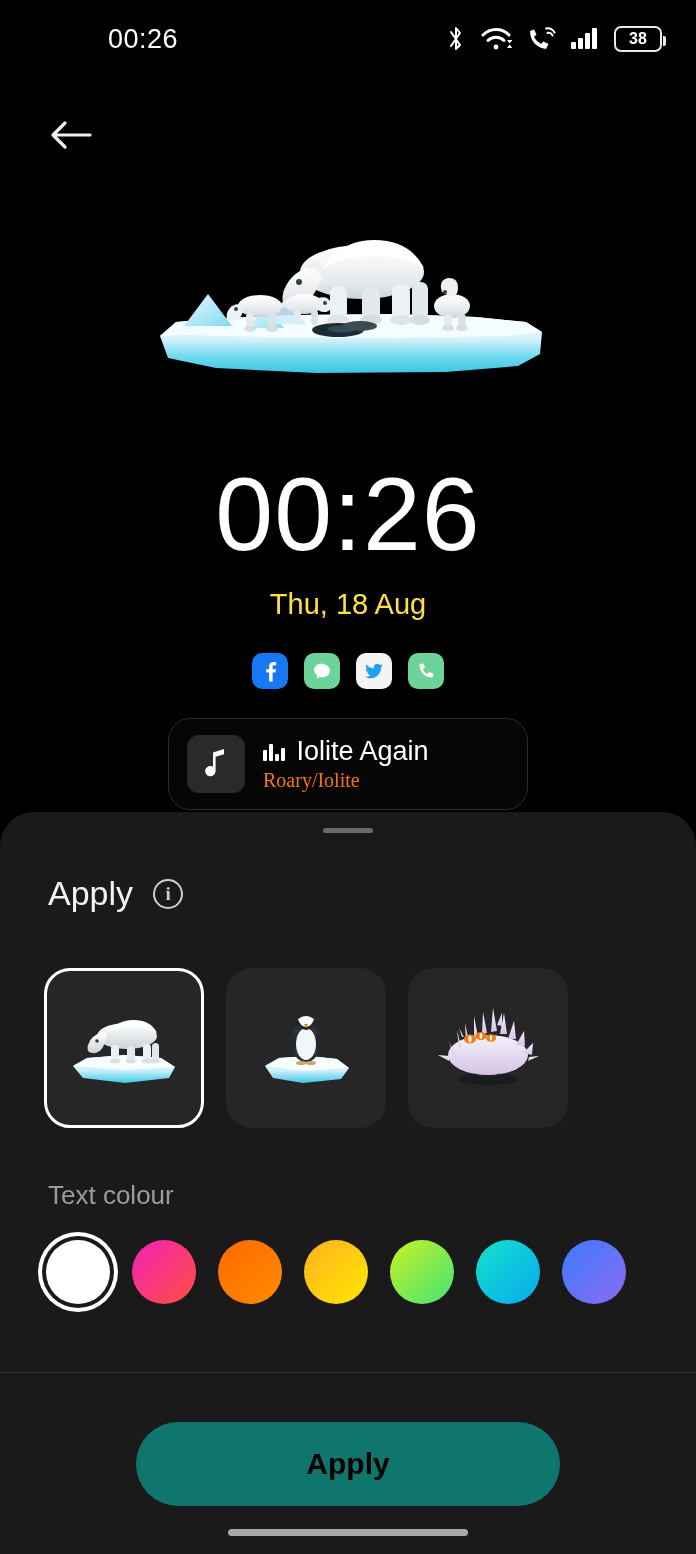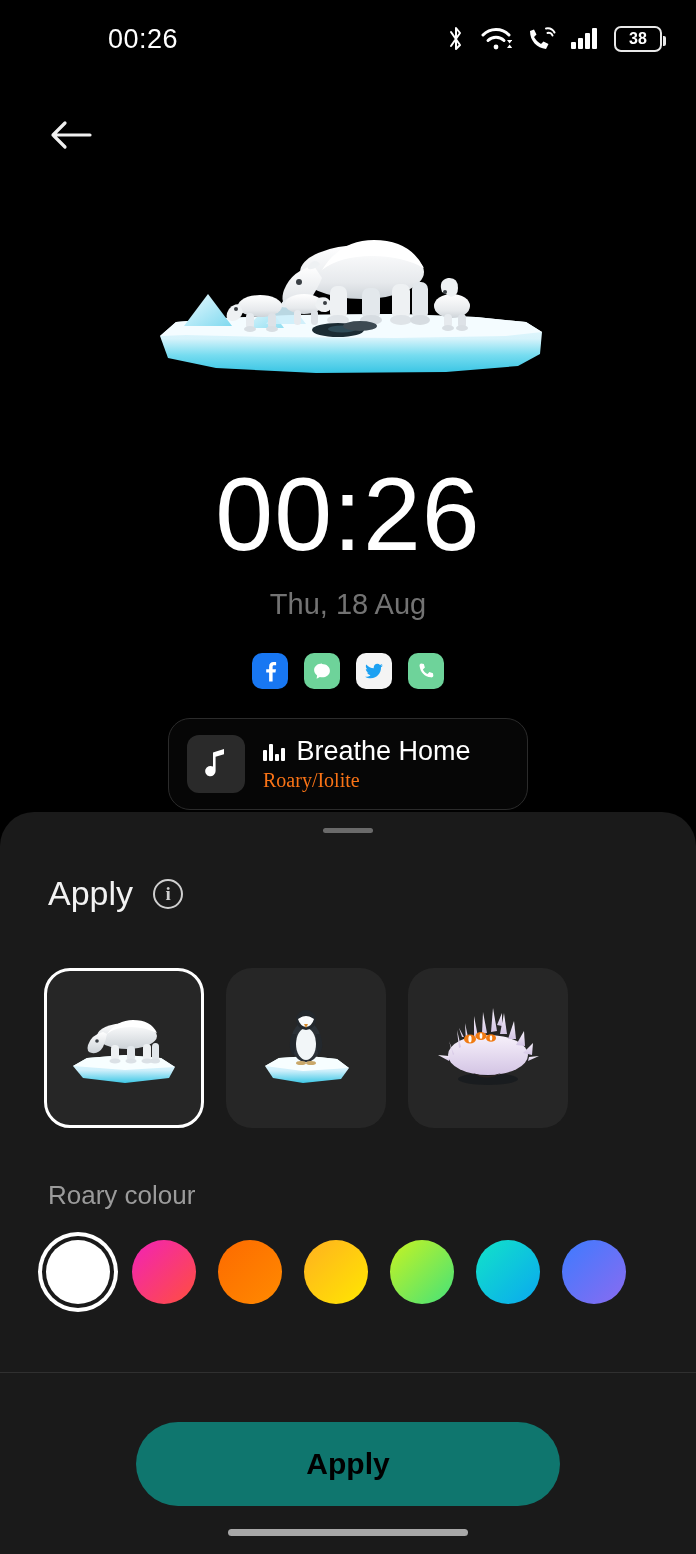--- a/index.html
+++ b/index.html
@@ -48,21 +48,21 @@
   }
   .hero-svg { display:block; }
 
   
   .clock-wrap { position:absolute; top:462px; left:0; width:696px; text-align:center; }
   .clock {
     color:#fff; font-size:104px; line-height:1; font-weight:300;
     letter-spacing:1px;
   }
   .date {
-    margin-top:22px; color:#737373; font-size:29px; font-weight:400;
+    margin-top:22px; color:#fde047; font-size:29px; font-weight:400;
   }
 
   
   .app-row {
     position:absolute; top:653px; left:0; width:696px;
     display:flex; justify-content:center; gap:16px;
   }
   .app-ic {
     width:36px; height:36px; border-radius:10px;
     display:flex; align-items:center; justify-content:center;
@@ -333,21 +333,21 @@
       </span>
     </div>
     <div class="music-meta">
       <div class="music-title-row">
         <span class="eq">
             <i></i>
             <i></i>
             <i></i>
             <i></i>
           </span>
-        <span class="music-title">Breathe Home</span>
+        <span class="music-title">Iolite Again</span>
       </div>
       <div class="music-artist">Roary/Iolite</div>
     </div>
   </div>
 
   <div class="sheet">
     <div class="grabber"></div>
 
     <div class="sheet-title-row">
       <span class="sheet-title">Apply</span>
@@ -445,21 +445,21 @@
           <g fill="#fdfdfd">
             <ellipse cx="41" cy="36" rx="1.6" ry="3.5"></ellipse>
             <ellipse cx="52" cy="33" rx="1.4" ry="3"></ellipse>
             <ellipse cx="62" cy="35" rx="1.3" ry="2.8"></ellipse>
           </g>
           <path d="M44 70 q14 6 28 0 q-14 9 -28 0 z" fill="#2b2320"></path>
         </svg>
       </div>
     </div>
 
-    <div class="section-label">Roary colour</div>
+    <div class="section-label">Text colour</div>
 
     <div class="swatch-row">
       <div class="swatch selected" style="background:#ffffff;"></div>
       <div class="swatch" style="background:linear-gradient(135deg,#f222b8,#ff4f3d);"></div>
       <div class="swatch" style="background:linear-gradient(135deg,#fd6a00,#ff8a00);"></div>
       <div class="swatch" style="background:linear-gradient(135deg,#ffb020,#ffe800);"></div>
       <div class="swatch" style="background:linear-gradient(135deg,#c8f321,#44e27a);"></div>
       <div class="swatch" style="background:linear-gradient(135deg,#12e3c8,#0aa8f0);"></div>
       <div class="swatch" style="background:linear-gradient(135deg,#3d7bff,#8a6bf0);"></div>
     </div>

